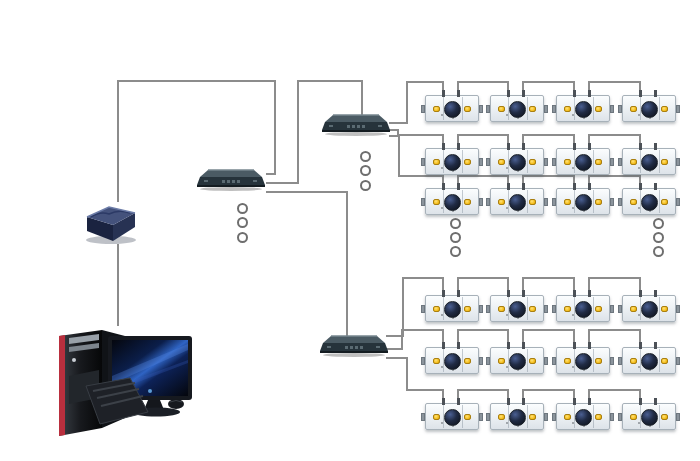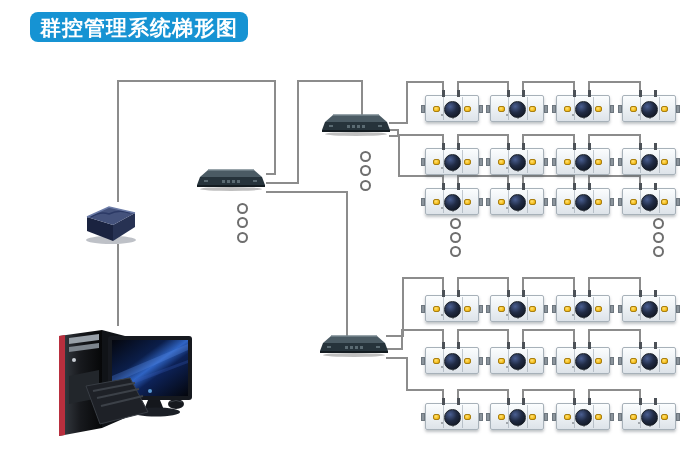--- a/index.html
+++ b/index.html
@@ -51,23 +51,20 @@
   .edot{
     position:absolute;width:7px;height:7px;border-radius:50%;
     background:#fff;border:2px solid #6e6e6e;box-sizing:content-box;
   }
 </style>
 </head>
 <body>
 
 <div class="canvas">
 
-  <div class="title-banner">
-    <span>群控管理系统梯形图</span>
-  </div>
 
   <svg id="wires" viewBox="0 0 700 461">
       <polyline points="118,244 118,326" fill="none" stroke="#8c8c8c" stroke-width="2"></polyline>
       <polyline points="118,202 118,81 275,81 275,174 266,174" fill="none" stroke="#8c8c8c" stroke-width="2"></polyline>
       <polyline points="266,183 298,183 298,81 362,81 362,116" fill="none" stroke="#8c8c8c" stroke-width="2"></polyline>
       <polyline points="266,192 347,192 347,337" fill="none" stroke="#8c8c8c" stroke-width="2"></polyline>
       <polyline points="389,123 407,123 407,82 443,82 443,95" fill="none" stroke="#8c8c8c" stroke-width="2"></polyline>
       <polyline points="389,130 398,130 398,135 443,135 443,148" fill="none" stroke="#8c8c8c" stroke-width="2"></polyline>
       <polyline points="389,136 399,136 399,176 443,176 443,188" fill="none" stroke="#8c8c8c" stroke-width="2"></polyline>
       <polyline points="386,336 403,336 403,278 443,278 443,295" fill="none" stroke="#8c8c8c" stroke-width="2"></polyline>

